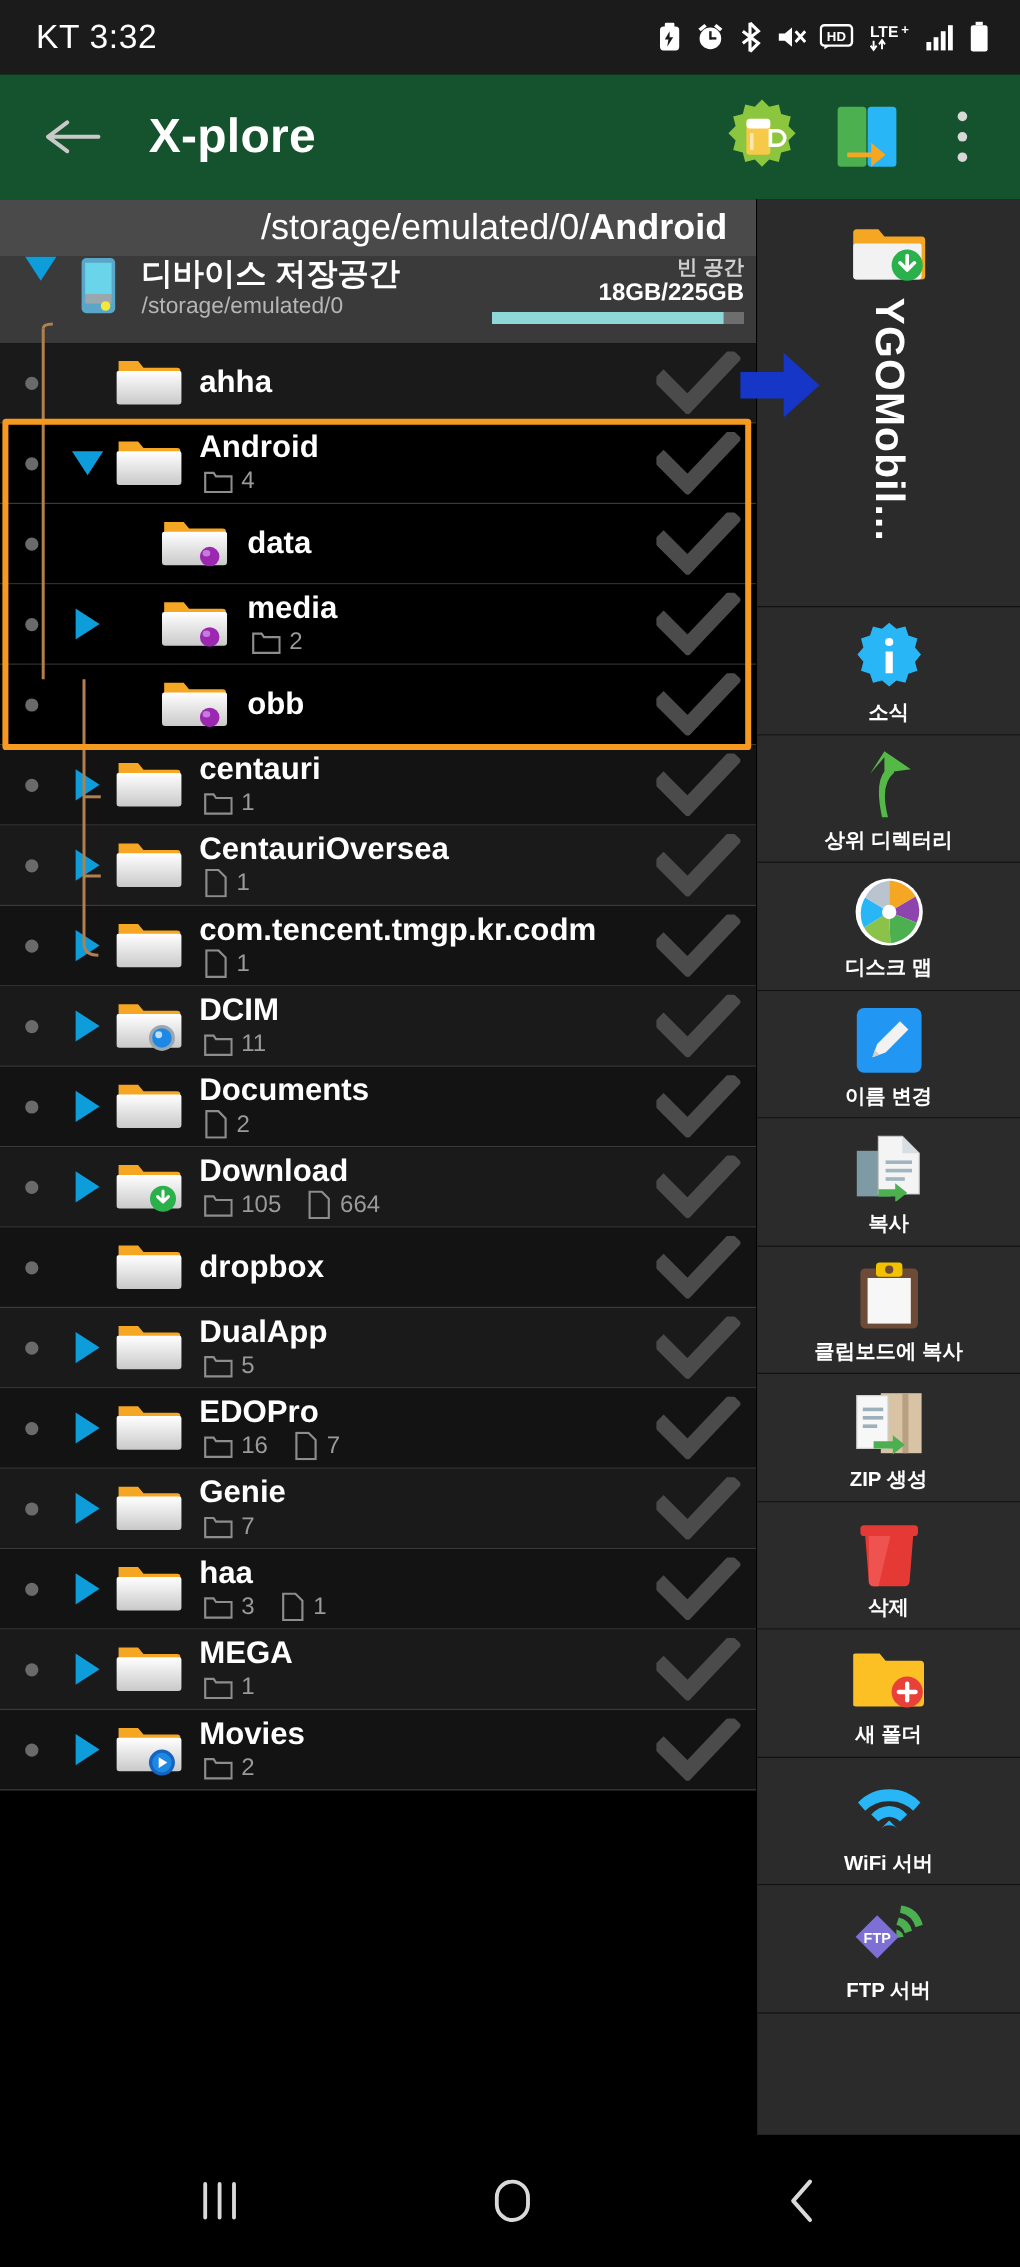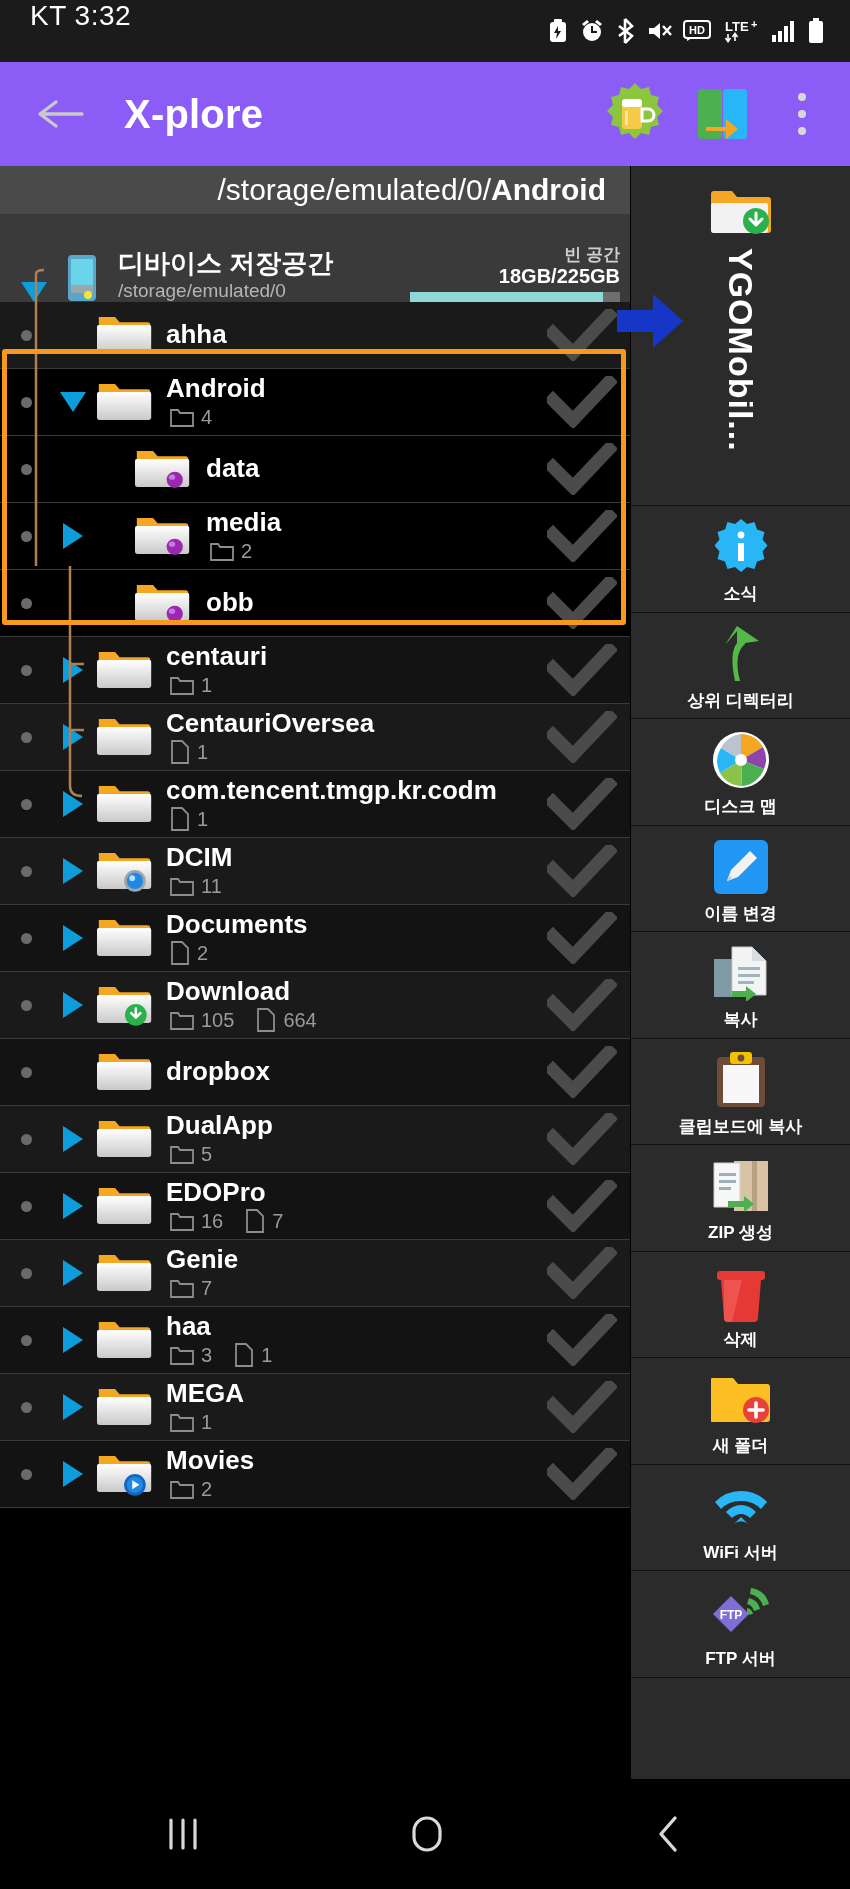--- a/index.html
+++ b/index.html
@@ -7,30 +7,30 @@
     width: 850px; height: 1889px;
     background: #000;
     font-family: "Liberation Sans", "DejaVu Sans", sans-serif;
     overflow: hidden;
   }
   .phone { position: relative; width: 850px; height: 1889px; background: #000; }
 
   
   .statusbar {
     height: 62px; background: #1b1b1b;
-    display: flex; justify-content: space-between;
+    display: flex; align-items: center; justify-content: space-between;
     padding: 0 26px 0 30px;
   }
   .sb-left { font-size: 28px; color: #fff; font-weight: 500; letter-spacing: .5px; }
   .sb-right { display: flex; align-items: center; gap: 11px; }
   .sb-ico { color:#3b82f6; display:flex; align-items:center; }
 
   
   .appbar {
-    height: 104px; background: #8b5cf6;
+    height: 104px; background: #14532d;
     display: flex; align-items: center; padding: 0 26px 0 34px;
   }
   .back-arrow { width: 54px; height: 40px; position: relative; flex: none; }
   .app-title {
     color: #fff; font-size: 40px; font-weight: 700; margin-left: 36px;
     flex: 1; letter-spacing: .2px;
   }
   .appbar-ico { width: 66px; height: 66px; margin-left: 22px; flex: none; position: relative; }
   .overflow-dots { width: 44px; height: 60px; margin-left: 24px; display:flex;
     flex-direction:column; align-items:center; justify-content:center; gap:9px; flex:none; }
@@ -47,21 +47,21 @@
   
   .pathbar {
     height: 48px; background: #4a4a4a; display: flex; align-items: center;
     justify-content: flex-end; padding-right: 24px;
   }
   .pathtext { color: #fff; font-size: 30px; white-space: nowrap; }
   .pathtext b { font-weight: 700; }
 
   
   .storage-row {
-    height: 88px; background: #3a3a3a; display: flex; align-items: flex-end;
+    height: 72px; background: #3a3a3a; display: flex; align-items: flex-start;
     padding-left: 16px; position: relative;
   }
   .st-tri { width: 36px; display:flex; justify-content:center; }
   .phone-ico { width: 32px; height: 48px; margin-left: 14px; flex:none; }
   .st-texts { margin-left: 20px; }
   .st-title { color: #fff; font-size: 26px; font-weight: 700; line-height: 1.1; }
   .st-sub { color: #b5b5b5; font-size: 19px; margin-top: 2px; }
   .st-right { margin-left: auto; text-align: right; padding-right: 10px; font-weight: bold; }
   .st-free { color: #cfcfcf; font-size: 17px; line-height: 1.1; }
   .st-cap { color: #ffffff; font-size: 20px; line-height: 1.15; }

